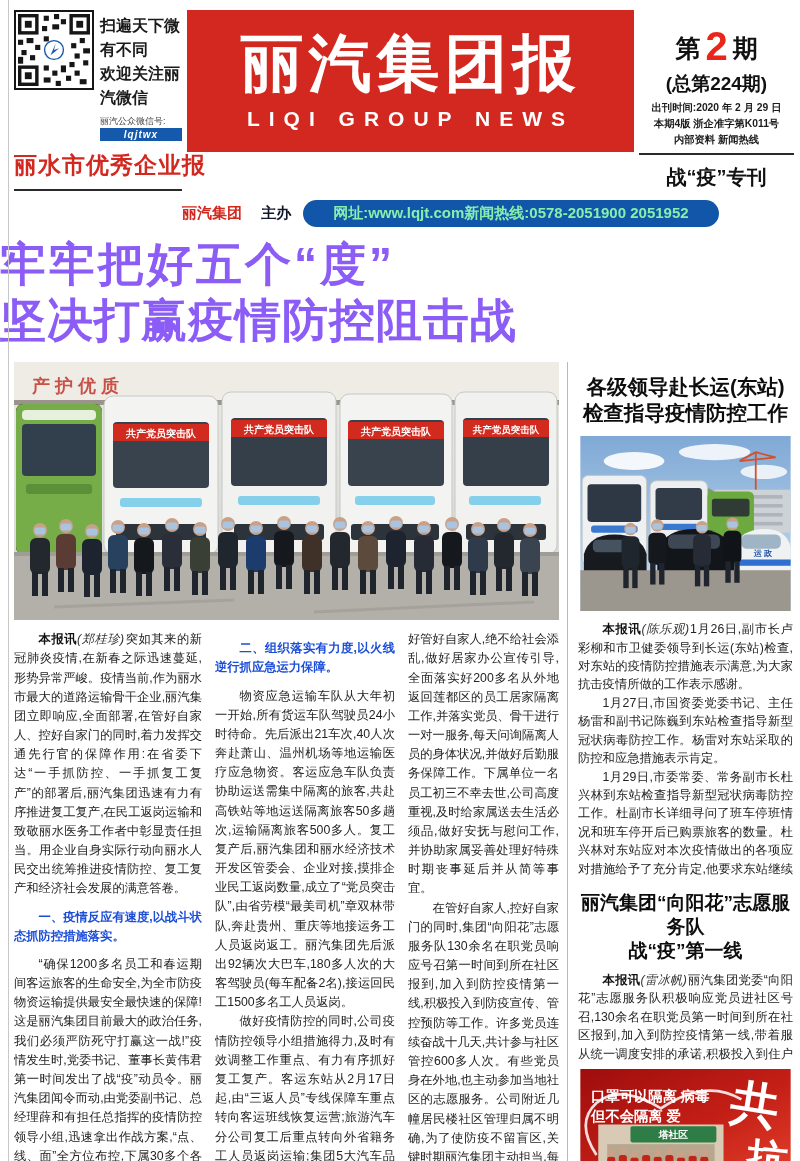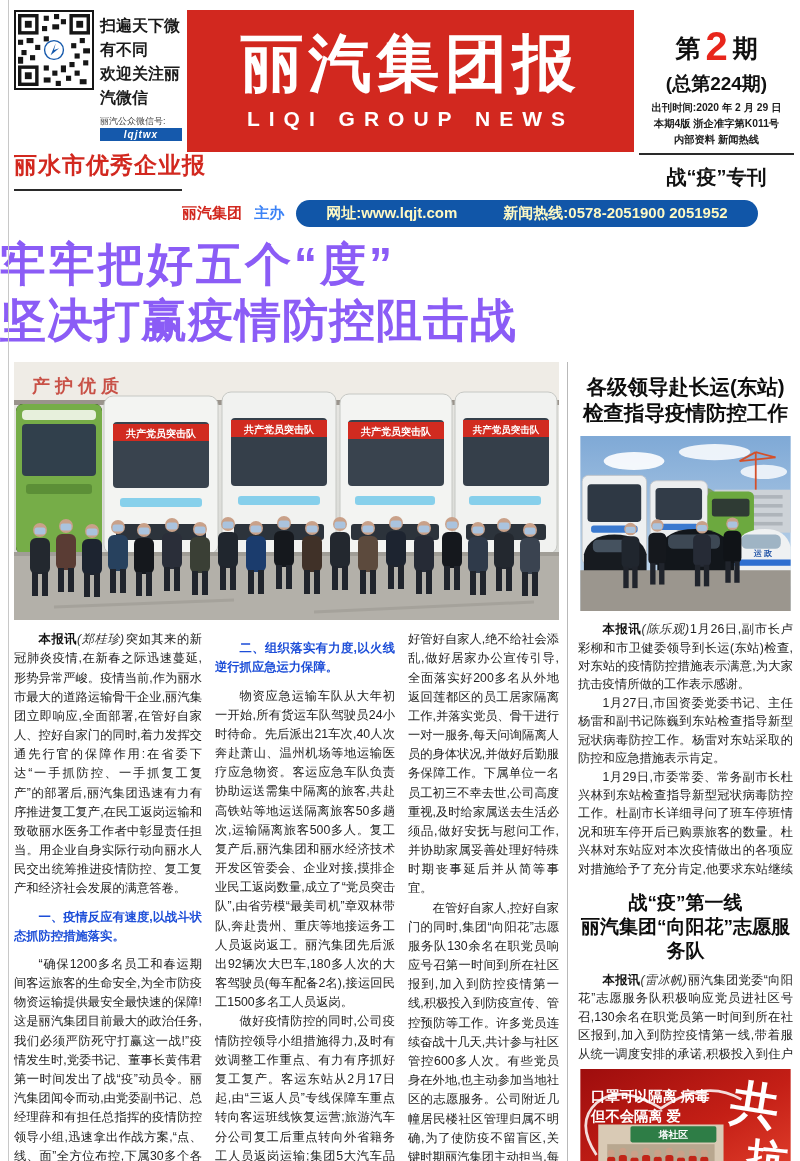--- a/index.html
+++ b/index.html
@@ -32,23 +32,23 @@
   .issue-line { text-align:center; font-weight:900; font-size:25px; color:#111; margin-top:14px; white-space:nowrap;}
   .issue-num { color:#e8261c; font-size:40px; padding:0 5px; vertical-align:-3px; }
   .issue-total { text-align:center; font-weight:900; font-size:19px; color:#111; margin-top:2px; }
   .pub-lines { margin-top:auto; font-size:10.3px; font-weight:bold; color:#1b1b1b; text-align:center;
     line-height:1.55; padding-bottom:5px; border-bottom:2px solid #2a2a2a; white-space:nowrap; }
   .special-title { text-align:center; font-weight:700; font-size:20px; color:#111; padding-top:9px; }
 
   .mh-bar { display:flex; align-items:center; margin:7px 0 0 182px; height:30px; }
   .organizer { font-size:15px; font-weight:bold; white-space:nowrap; }
   .org-name { color:#d2281f; }
-  .org-label { color:#3b82f6; margin-left:8px; }
-  .pill { margin-left:12px; background:#1156a8; color:#fef9c3; border-radius:15px;
-    font-size:15px; font-weight:bold; padding:4px 30px; display:flex; gap:46px; white-space:nowrap; }
+  .org-label { color:#0f172a; margin-left:15px; }
+  .pill { margin-left:12px; background:#1156a8; color:#86efac; border-radius:15px;
+    font-size:15px; font-weight:bold; padding:4px 30px; display:flex; white-space:nowrap; }
 
   
   .headline { margin-top:8px; text-align:left; color:#8b5cf6; font-weight:900; line-height:1.22; }
   .headline .l1 { font-size:46px; letter-spacing:3px; }
   .headline .l2 { font-size:46px; letter-spacing:1px; }
 
   
   .content { display:flex; margin:14px 5px 0 14px; height:816px; overflow:hidden; }
   .left-region { width:545px; flex:none; }
   .main-photo { width:545px; height:258px; display:block; }
@@ -351,22 +351,22 @@
         </g>
       </svg>
 
       <div class="side-text first">
           <p class="seg-lead"><span class="lead-prefix">本报讯</span><span class="lead-author">(陈乐观)</span>1月26日,副市长卢彩柳和市卫健委领导到长运(东站)检查,对东站的疫情防控措施表示满意,为大家抗击疫情所做的工作表示感谢。</p>
           <p class="seg-para">1月27日,市国资委党委书记、主任杨雷和副书记陈巍到东站检查指导新型冠状病毒防控工作。杨雷对东站采取的防控和应急措施表示肯定。</p>
           <p class="seg-para">1月29日,市委常委、常务副市长杜兴林到东站检查指导新型冠状病毒防控工作。杜副市长详细寻问了班车停班情况和班车停开后已购票旅客的数量。杜兴林对东站应对本次疫情做出的各项应对措施给予了充分肯定,他要求东站继续做好已购票旅客的退票工作,落实专人做好服务热线的接听和解释工作。</p>
         </div>
 
       <div class="side-title second">
+        <div>丽汽集团“向阳花”志愿服务队</div>
         <div>战“疫”第一线</div>
-        <div>丽汽集团“向阳花”志愿服务队</div>
       </div>
 
       <div class="side-text second-txt">
           <p class="seg-lead"><span class="lead-prefix">本报讯</span><span class="lead-author">(雷冰帆)</span>丽汽集团党委“向阳花”志愿服务队积极响应党员进社区号召,130余名在职党员第一时间到所在社区报到,加入到防控疫情第一线,带着服从统一调度安排的承诺,积极投入到住户排查、防疫宣传、管控预防等工作,共计义务服务600余次。</p>
         </div>
 
       <svg class="banner-art" viewBox="0 0 235 122">
         <defs>
           <linearGradient id="redg" x1="0" y1="0" x2="1" y2="1">
             <stop offset="0" stop-color="#9e0d0d"></stop>

